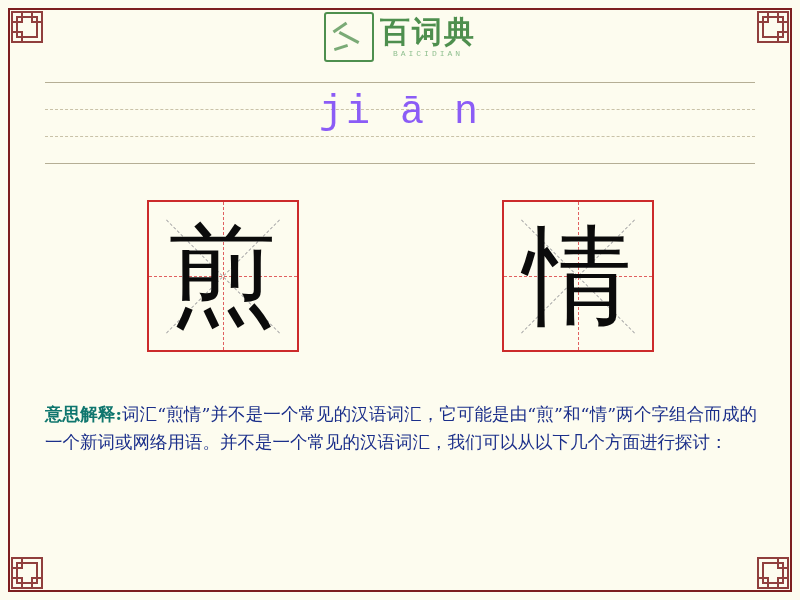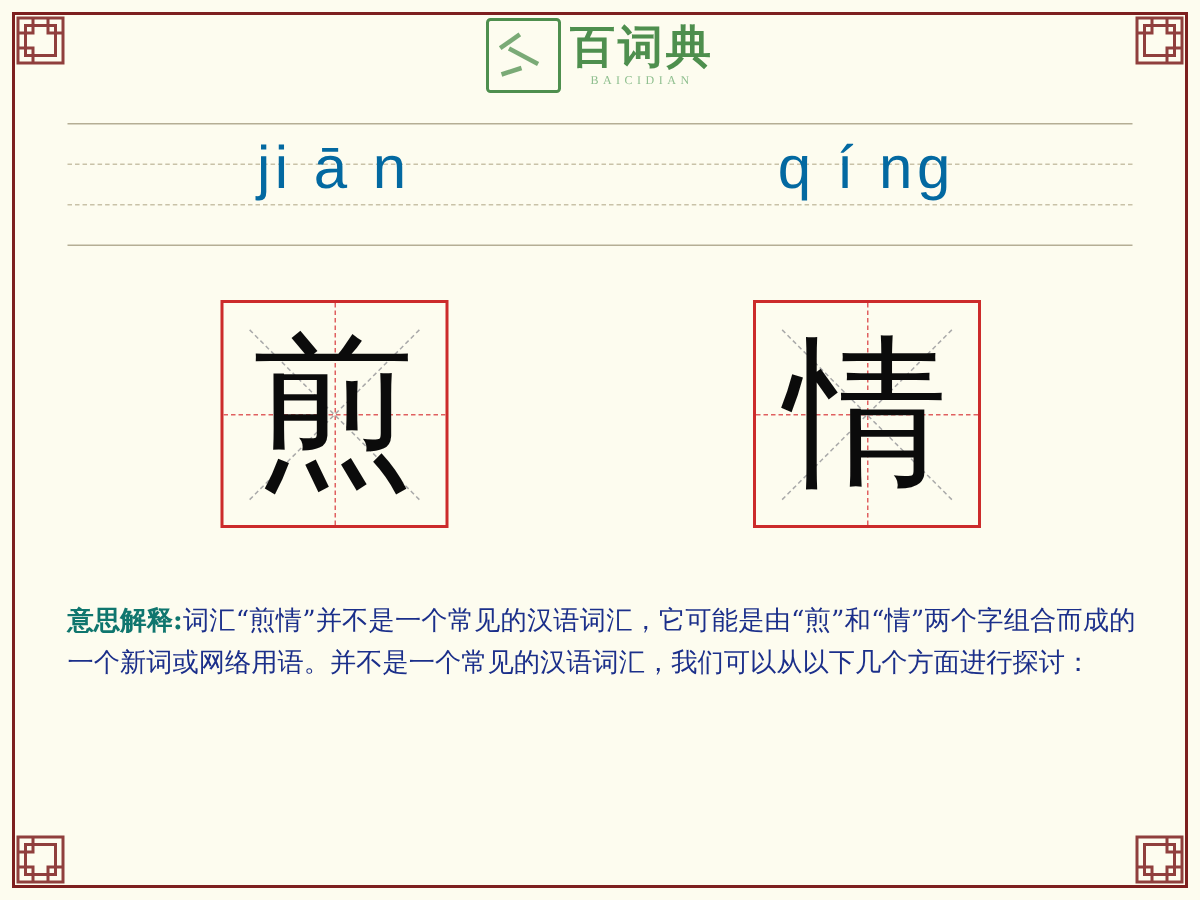--- a/index.html
+++ b/index.html
@@ -78,21 +78,21 @@
     font-weight: bold;
     color: #4e8f4e;
     letter-spacing: 2px;
     font-family: "DejaVu Sans", sans-serif;
   }
   .logo-sub {
     font-size: 8px;
     color: #8fbf8f;
     letter-spacing: 3px;
     margin-top: 3px;
-    font-family: Liberation Serif, serif;
+    font-family: Liberation Mono, monospace;
   }
 
   
   .pinyin-staff {
     position: absolute;
     left: 45px;
     top: 82px;
     width: 710px;
     height: 82px;
   }
@@ -113,22 +113,22 @@
     left: 0; right: 0;
     top: 0; height: 82px;
     display: flex;
   }
   .pinyin-cell {
     flex: 1;
     display: flex;
     align-items: center;
     justify-content: center;
     font-size: 40px;
-    color: #0369a1;
-    font-family: Liberation Sans, sans-serif;
+    color: #8b5cf6;
+    font-family: Liberation Mono, monospace;
     letter-spacing: 3px;
     padding-bottom: 22px;
     box-sizing: border-box;
   }
 
   
   .char-row {
     position: absolute;
     left: 45px;
     top: 200px;
@@ -254,21 +254,20 @@
   </div>
 </div>
 
 <div class="pinyin-staff">
   <div class="line solid-top"></div>
   <div class="line dash-1"></div>
   <div class="line dash-2"></div>
   <div class="line solid-bottom"></div>
   <div class="pinyin-row">
     <div class="pinyin-cell">ji ā n</div>
-    <div class="pinyin-cell">q í ng</div>
   </div>
 </div>
 
 <div class="char-row">
   <div class="char-cellwrap">
     <div class="tian-grid">
       <div class="gl h"></div>
       <div class="gl v"></div>
       <div class="d1"></div>
       <div class="d2"></div>

